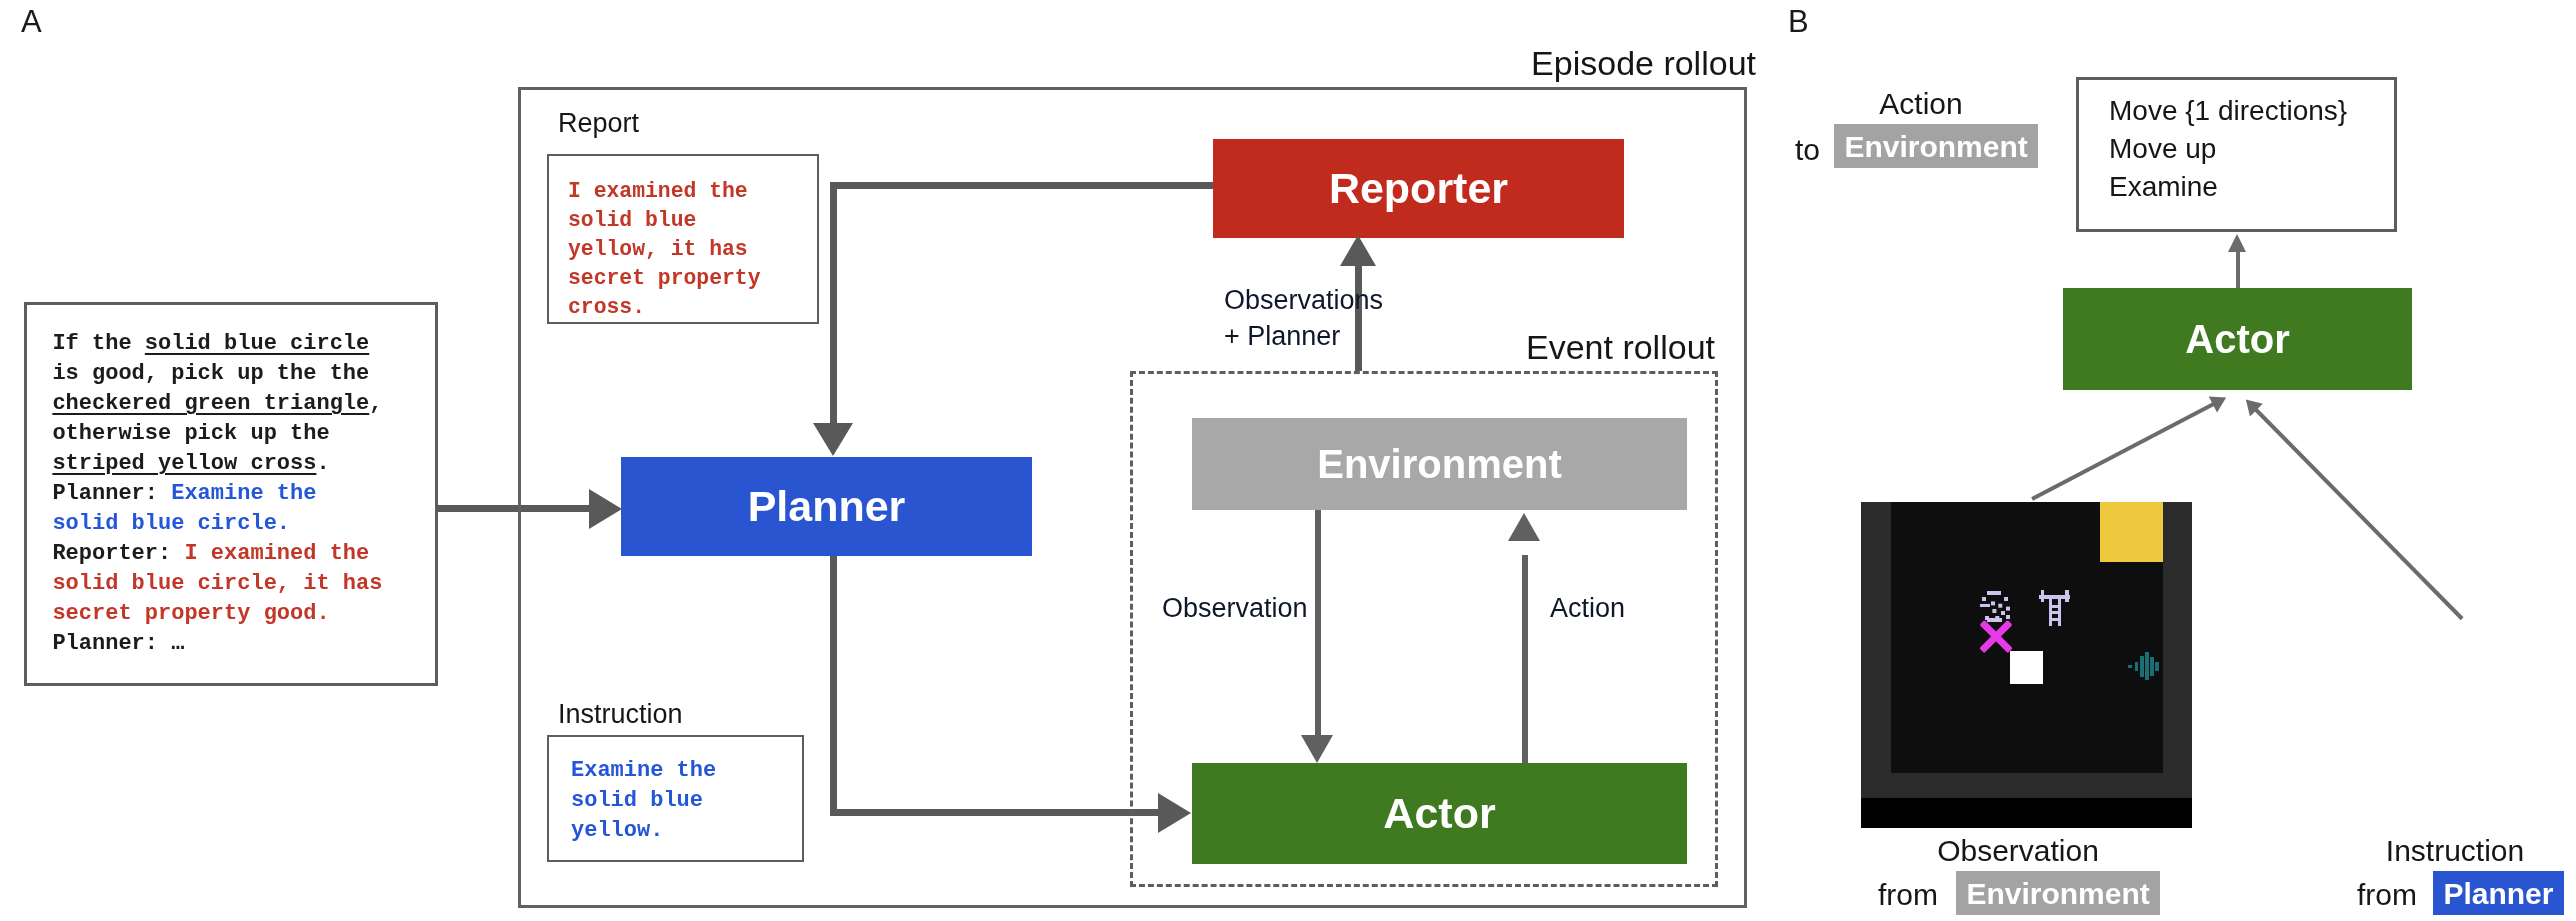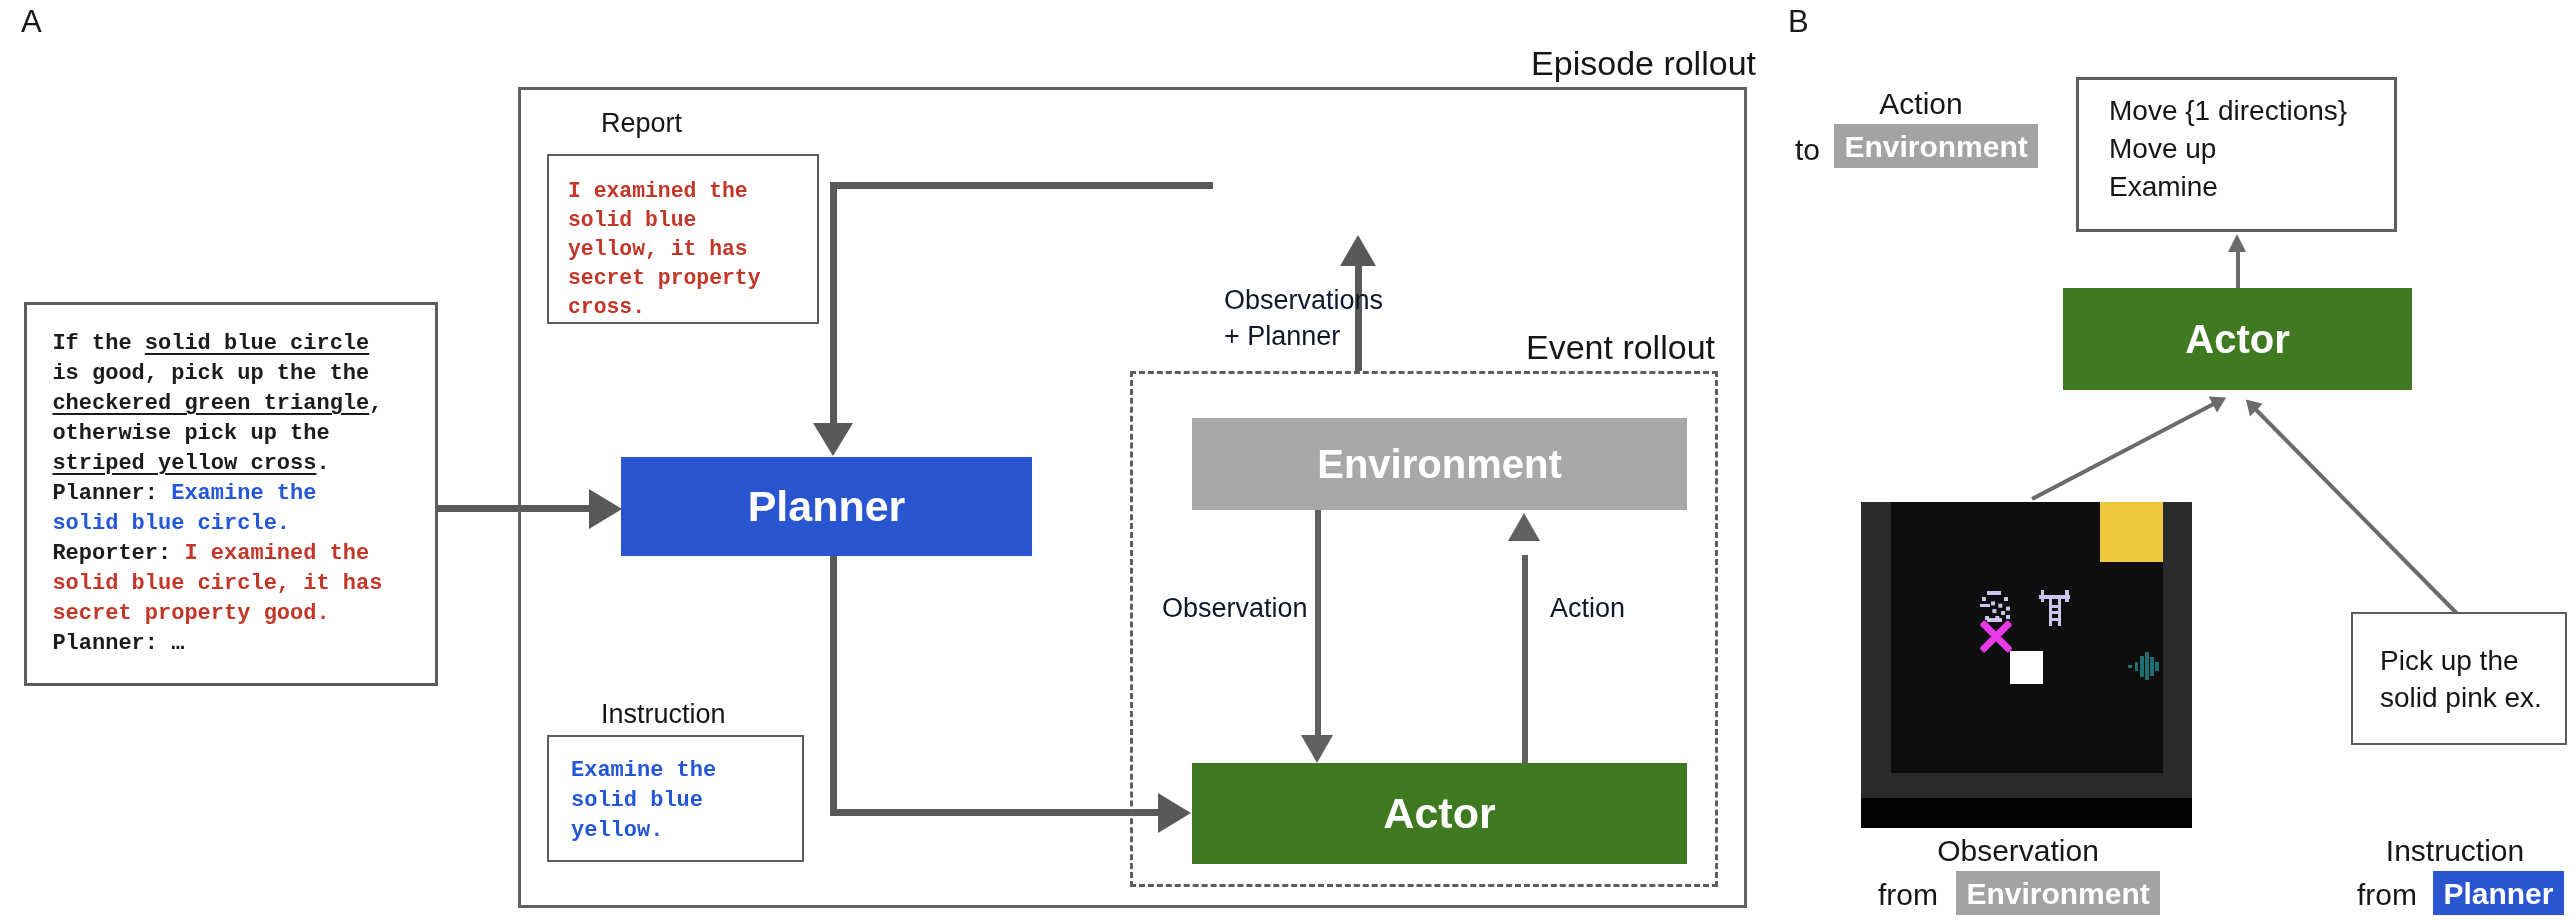--- a/index.html
+++ b/index.html
@@ -4,21 +4,21 @@
 <style>
   html,body{margin:0;padding:0;background:#ffffff;}
   .canvas{
     position:relative;width:2576px;height:921px;background:#ffffff;overflow:hidden;
     font-family:"Liberation Sans","DejaVu Sans",sans-serif;color:#1c1c1c;
   }
   .abs{position:absolute;}
   
   .panel-letter{font-size:31px;font-weight:500;color:#1a1a1a;}
   .big-label{font-size:34px;font-weight:400;color:#161616;white-space:nowrap;}
-  .small-label{font-size:27px;font-weight:400;color:#161616;white-space:nowrap;margin-left:43px;}
+  .small-label{font-size:27px;font-weight:400;color:#161616;white-space:nowrap;}
   .arrow-label{font-size:27px;font-weight:400;color:#0f172a;white-space:nowrap;}
   .cap-label{font-size:30px;font-weight:400;color:#161616;white-space:nowrap;}
   .center-x{transform:translateX(-50%);}
   
   .wbox{background:#fff;border:2.2px solid #5d5d5d;box-sizing:border-box;}
   .node{display:flex;align-items:center;justify-content:center;color:#fff;font-weight:700;box-sizing:border-box;}
   .episode{border:3.7px solid #616161;background:transparent;box-sizing:border-box;}
   .dashedbox{border:3.7px dashed #5e5e5e;background:transparent;box-sizing:border-box;}
   
   .mono{font-family:"Liberation Mono","DejaVu Sans Mono",monospace;font-weight:700;
@@ -71,20 +71,21 @@
   <div class="ah ah-right" style="left:589px;top:489px"></div>
 
   <div class="abs episode" style="left:518px;top:87px;width:1229px;height:821px"></div>
   <div class="abs big-label" style="right:820px;top:44px">Episode rollout</div>
 
   <div class="abs small-label" style="left:558px;top:108px">Report</div>
   <div class="abs wbox" style="left:547px;top:154px;width:272px;height:170px">
     <div class="mono mono-sm report-text" style="padding:21px 0 0 19px"><div>I examined the</div><div>solid blue</div><div>yellow, it has</div><div>secret property</div><div>cross.</div></div>
   </div>
 
+  <div class="abs node" style="left:1213px;top:139px;width:411px;height:99px;background:#c02b1d;font-size:43px">Reporter</div>
 
   <div class="line" style="left:830px;top:182px;width:383px;height:7.4px"></div>
   <div class="line" style="left:830px;top:182px;width:7.4px;height:245px"></div>
   <div class="ah ah-down" style="left:813px;top:423px"></div>
 
   <div class="abs node" style="left:621px;top:457px;width:411px;height:99px;background:#2a55d0;font-size:43px">Planner</div>
 
   <div class="line" style="left:830px;top:556px;width:7.4px;height:260px"></div>
   <div class="line" style="left:830px;top:809px;width:331px;height:7.4px"></div>
   <div class="ah ah-right" style="left:1158px;top:793px"></div>
@@ -174,26 +175,20 @@
       <div class="tb" style="left:6.7px;bottom:10.4px;width:3.7px;height:9px;background:#1b6f72"></div>
       <div class="tb" style="left:12px;bottom:4.4px;width:3.7px;height:21px;background:#1b6f72"></div>
       <div class="tb" style="left:17px;bottom:1.5px;width:3.7px;height:28px;background:#1b6f72"></div>
       <div class="tb" style="left:22px;bottom:5.2px;width:3.7px;height:19px;background:#1b6f72"></div>
       <div class="tb" style="left:27px;bottom:9.6px;width:3.7px;height:9.6px;background:#1b6f72"></div>
     </div>
 
     <div class="obs-strip" style="left:0;top:296px;width:331px;height:30px"></div>
   </div>
 
-  <div class="abs wbox" style="left:2351px;top:612px;width:216px;height:133px">
-    <div class="abs" style="left:27px;top:28px;font-size:28px;line-height:37px;color:#161616;white-space:nowrap">
-        <div>Pick up the</div>
-        <div>solid pink ex.</div>
-      </div>
-  </div>
 
   <div class="abs cap-label center-x" style="left:2018px;top:834px">Observation</div>
   <div class="abs cap-label" style="left:1878px;top:878px">from</div>
   <div class="abs chip" style="left:1956px;top:871px;background:#a3a3a3">Environment</div>
 
   <div class="abs cap-label center-x" style="left:2455px;top:834px">Instruction</div>
   <div class="abs cap-label" style="left:2357px;top:878px">from</div>
   <div class="abs chip" style="left:2433px;top:871px;background:#2a55d0">Planner</div>
 
 </div>

